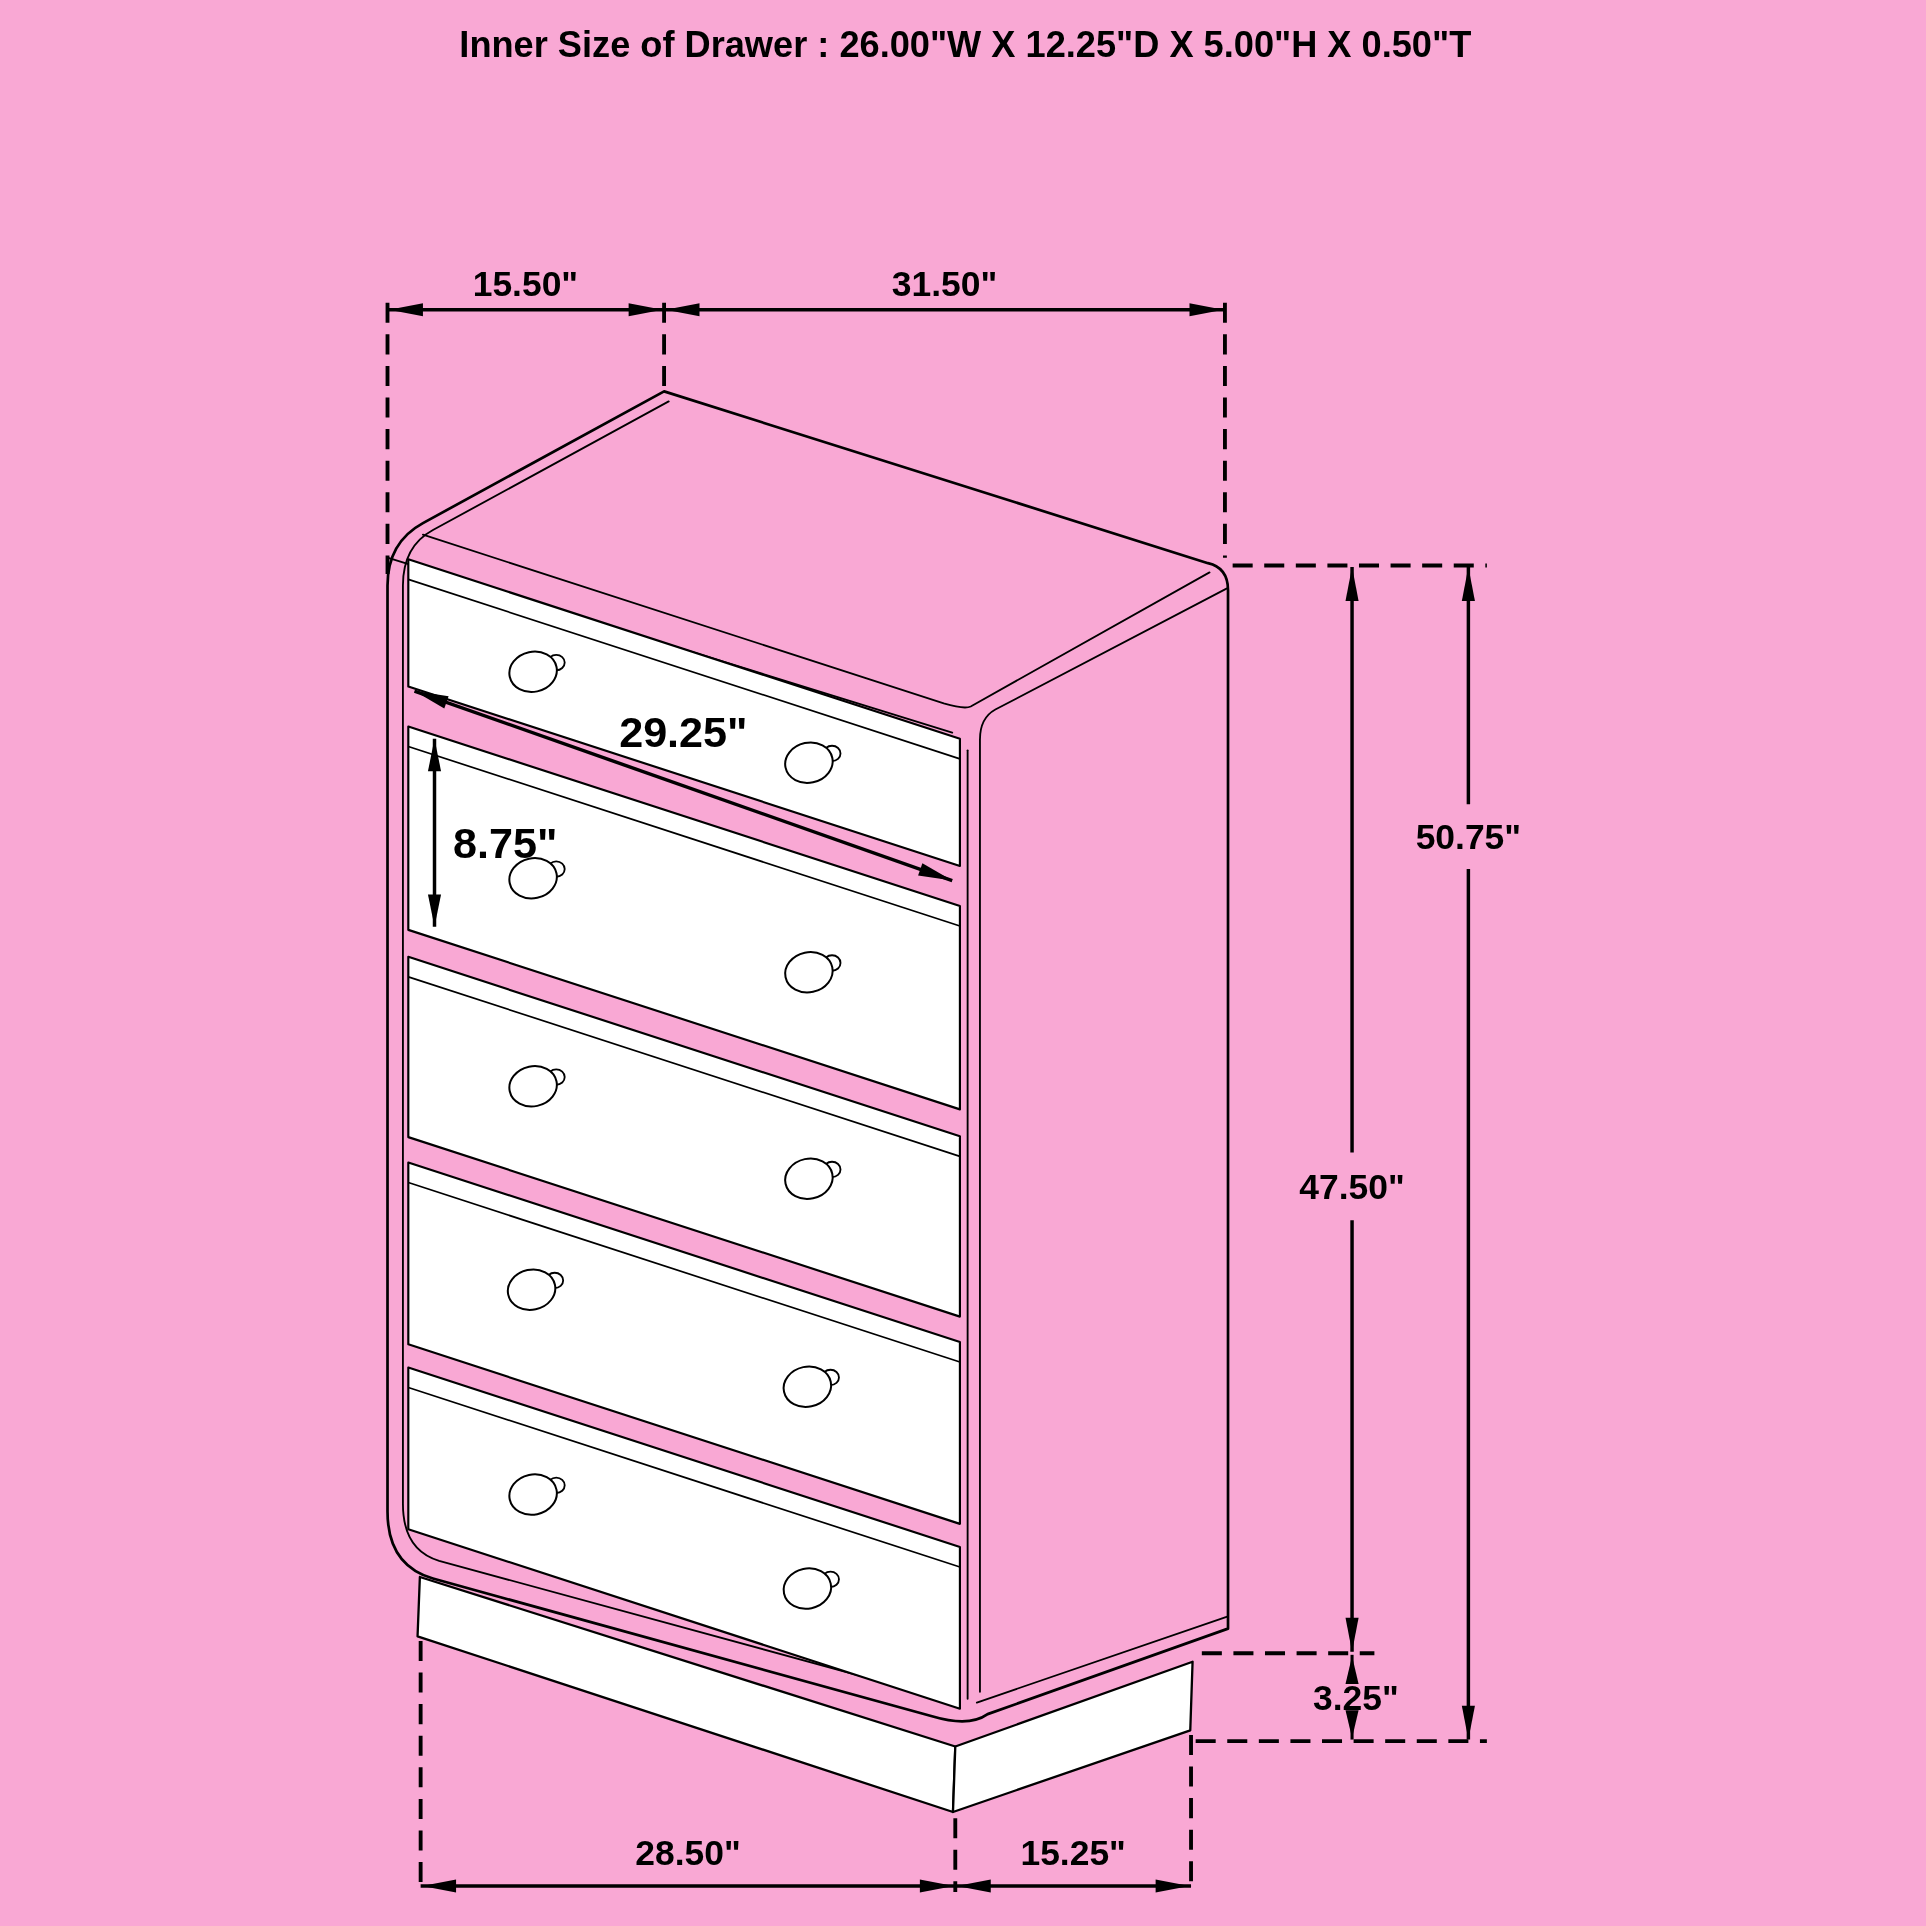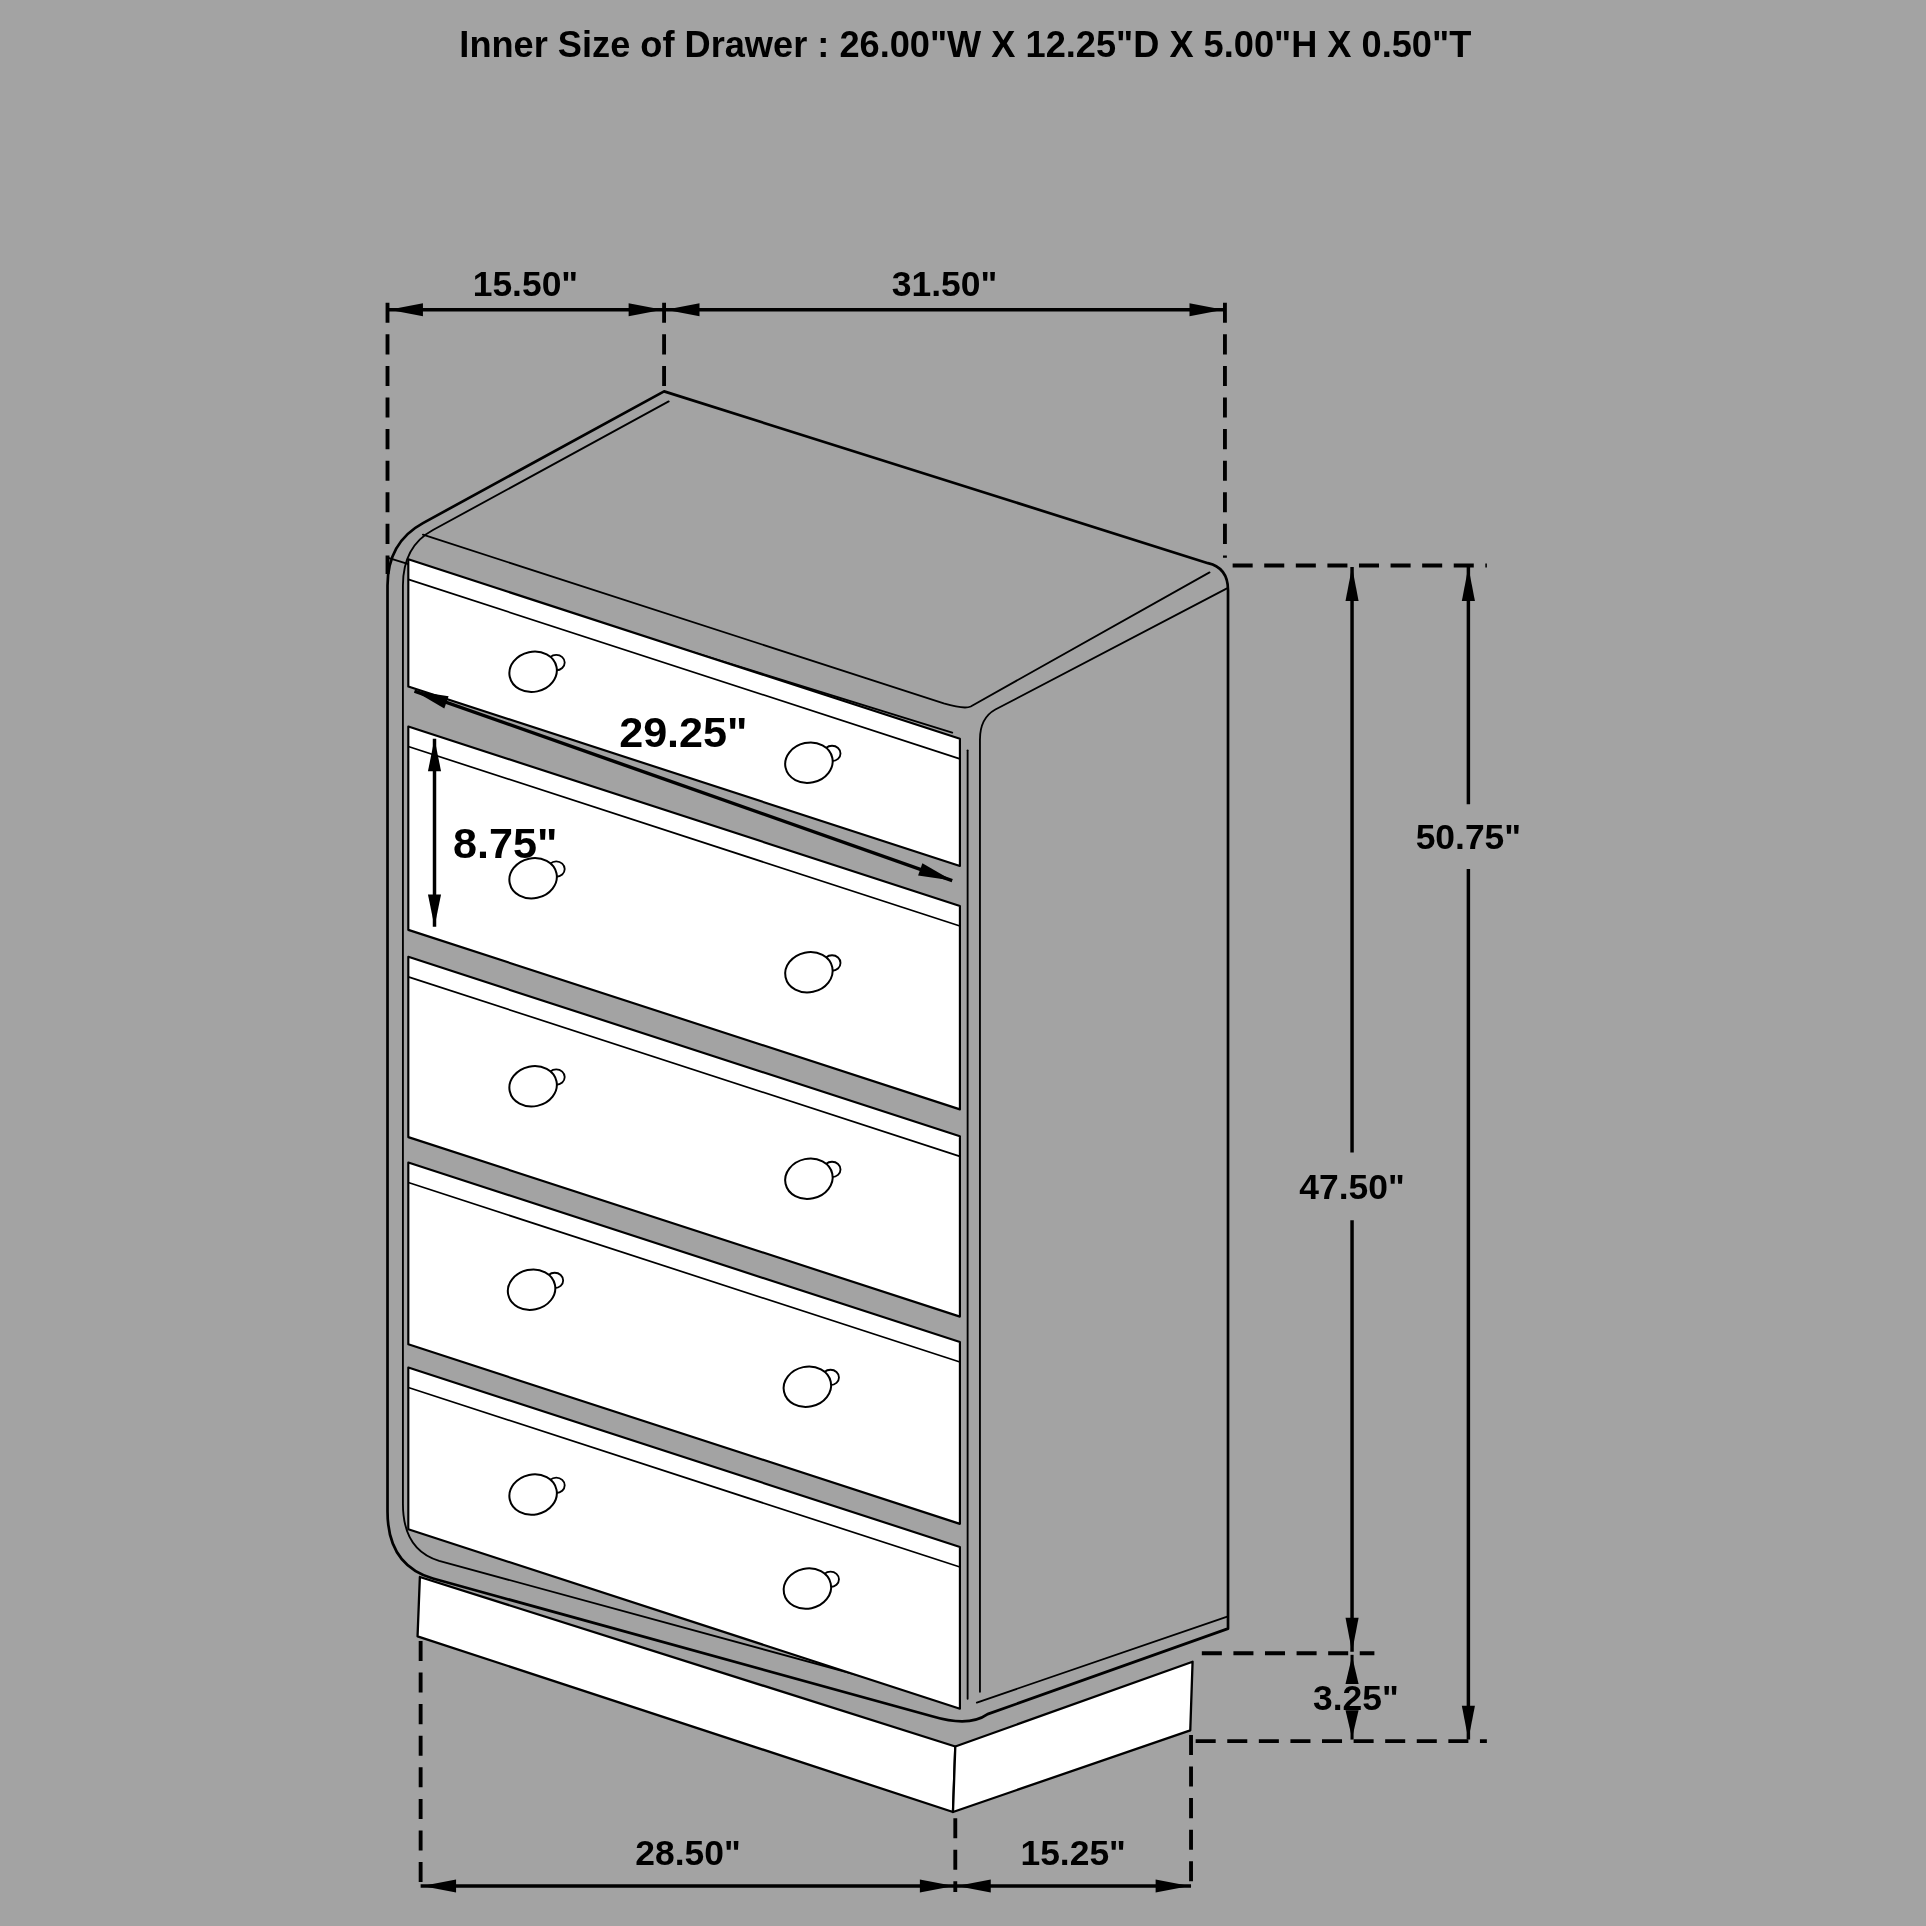--- a/index.html
+++ b/index.html
@@ -1,19 +1,19 @@
 <!DOCTYPE html>
 <html style="font-size:12.3px"><head>
 <meta charset="utf-8">
 <style>
   html,body{margin:0;padding:0;background:#ffffff;}
   .stage{
     position:relative;
     width:1926px;height:1926px;
-    background:#a3a3a3;
+    background:#f9a8d4;
     font-family:"Liberation Sans", sans-serif;
     overflow:hidden;
   }
   svg{display:block;}
   .outline{fill:none;stroke:#000;stroke-width:3.5;stroke-linejoin:round;stroke-linecap:round;}
   .inner{fill:none;stroke:#000;stroke-width:2.4;stroke-linejoin:round;stroke-linecap:round;}
   .drawer{fill:#ffffff;stroke:#000;stroke-width:2.8;stroke-linejoin:round;}
   .drawer-edge{fill:none;stroke:#000;stroke-width:2.2;}
   .baseface{fill:#ffffff;stroke:#000;stroke-width:3;stroke-linejoin:round;}
   .knob-main{fill:#ffffff;stroke:#000;stroke-width:2.6;}

